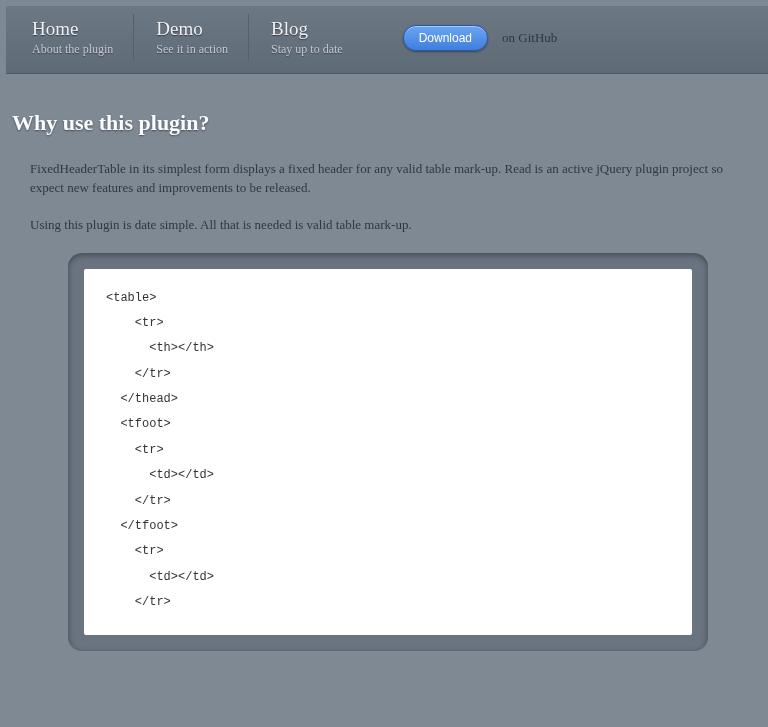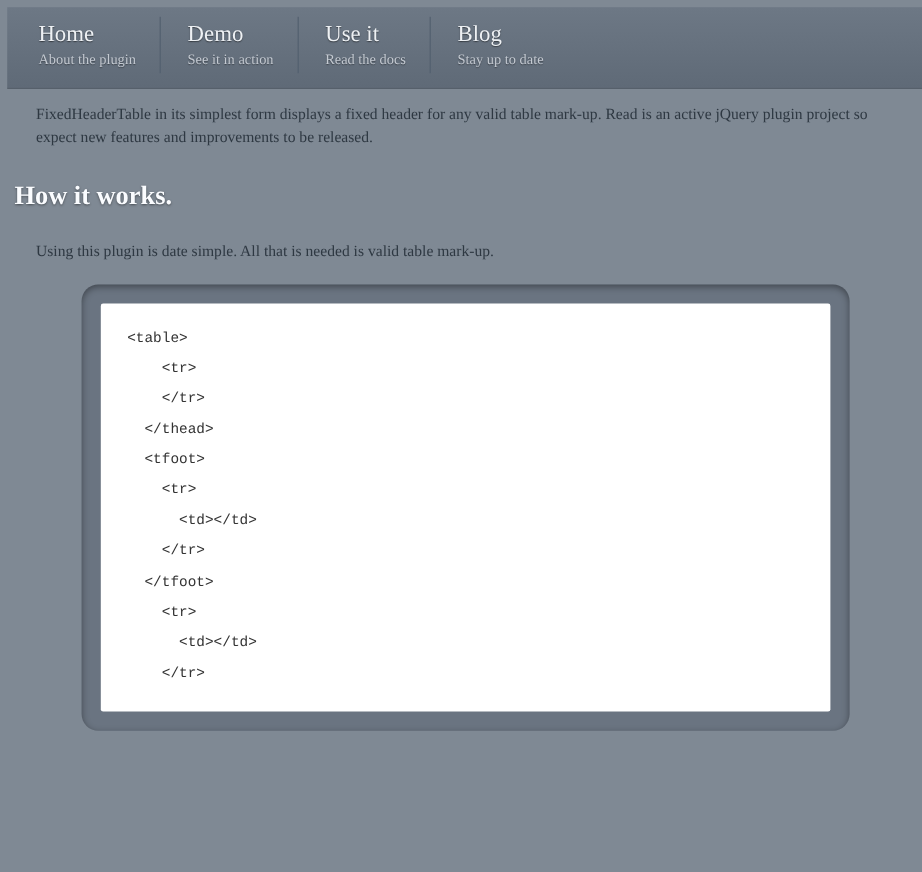--- a/index.html
+++ b/index.html
@@ -89,40 +89,41 @@
 
 <div class="navbar">
   <div class="nav-item">
     <div class="nav-title">Home</div>
     <div class="nav-sub">About the plugin</div>
   </div>
   <div class="nav-item">
     <div class="nav-title">Demo</div>
     <div class="nav-sub">See it in action</div>
   </div>
-  <div class="nav-item">
-    <div class="nav-title">Use it</div>
-    <div class="nav-sub">Read the docs</div>
-  </div>
   <div class="nav-item last-nav">
     <div class="nav-title">Blog</div>
     <div class="nav-sub">Stay up to date</div>
   </div>
+  <div class="dl-wrap">
+    <button class="dl-btn">Download</button>
+    <span class="gh-text">on GitHub</span>
+  </div>
 </div>
 
 <div class="content">
+  <h2 class="sect">Why use this plugin?</h2>
   <p class="para">FixedHeaderTable in its simplest form displays a fixed header for any valid table mark-up. Read is an active jQuery plugin project so expect new features and improvements to be released.</p>
 
-  <h2 class="sect">How it works.</h2>
   <p class="para">Using this plugin is date simple. All that is needed is valid table mark-up.</p>
 
   <div class="code-frame">
     <div class="code-inner" id="code-block">
         <div class="code-line">&lt;table&gt;</div>
         <div class="code-line">    &lt;tr&gt;</div>
+        <div class="code-line">      &lt;th&gt;&lt;/th&gt;</div>
         <div class="code-line">    &lt;/tr&gt;</div>
         <div class="code-line">  &lt;/thead&gt;</div>
         <div class="code-line">  &lt;tfoot&gt;</div>
         <div class="code-line">    &lt;tr&gt;</div>
         <div class="code-line">      &lt;td&gt;&lt;/td&gt;</div>
         <div class="code-line">    &lt;/tr&gt;</div>
         <div class="code-line">  &lt;/tfoot&gt;</div>
         <div class="code-line">    &lt;tr&gt;</div>
         <div class="code-line">      &lt;td&gt;&lt;/td&gt;</div>
         <div class="code-line">    &lt;/tr&gt;</div>

